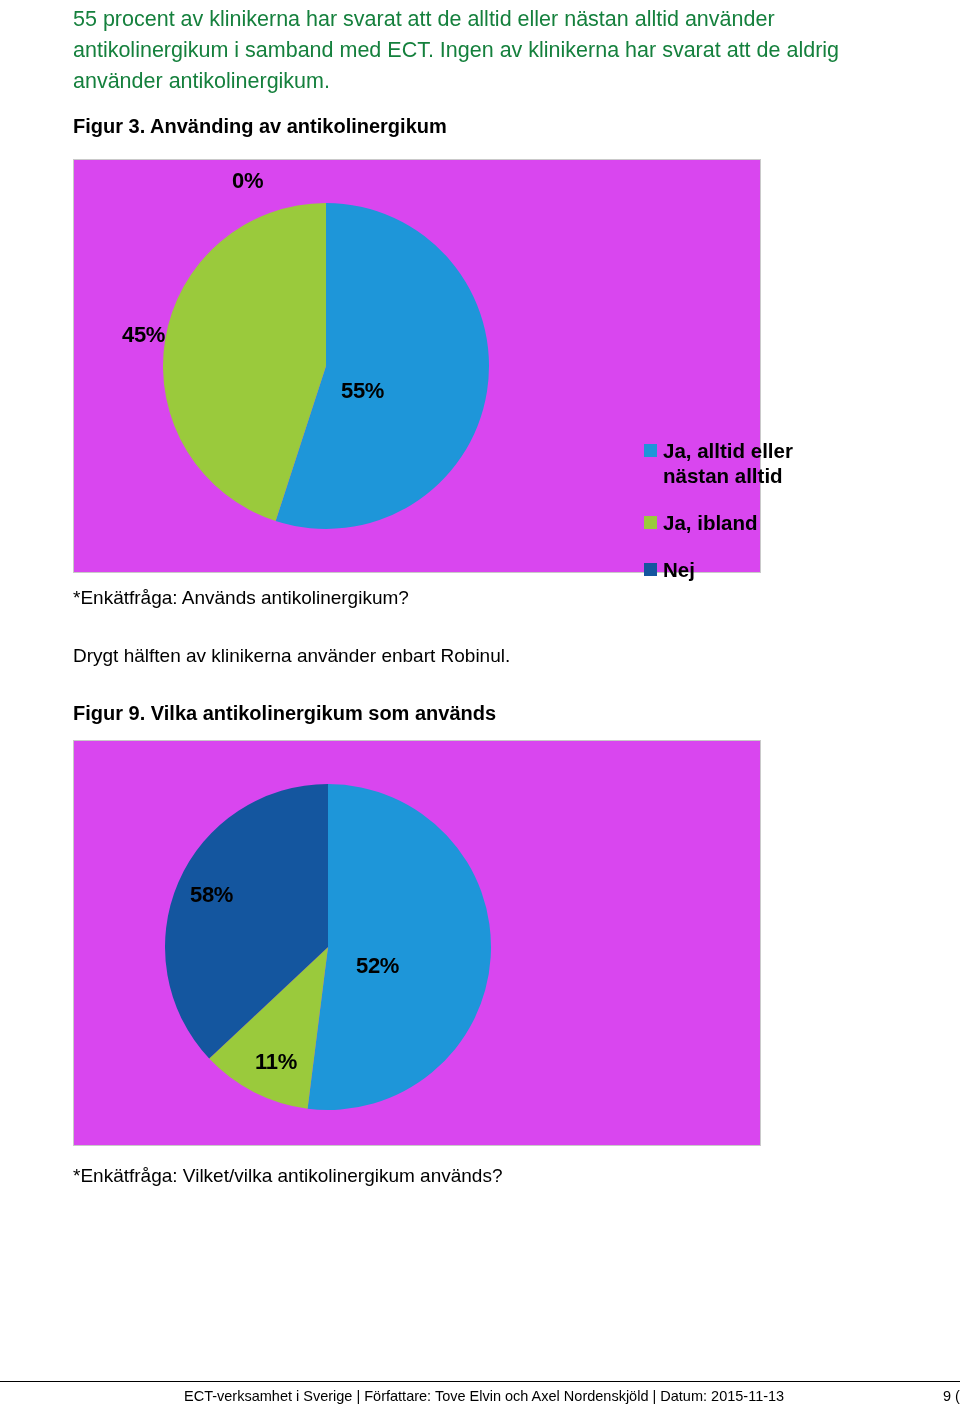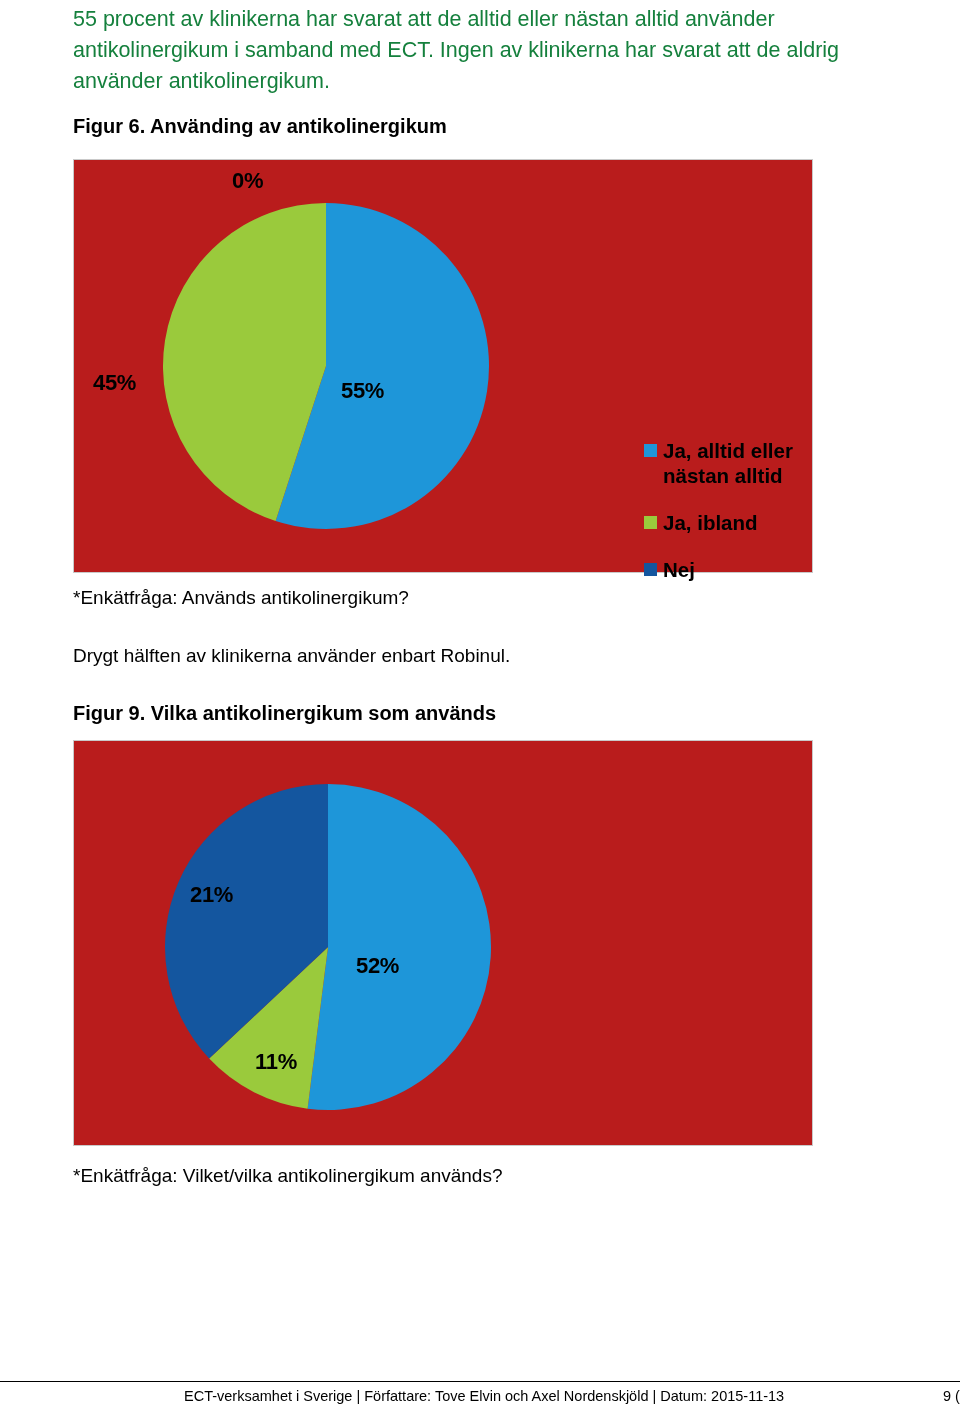--- a/index.html
+++ b/index.html
@@ -54,23 +54,23 @@
     text-align: center;
   }
   #note8   { top: 585px; }
   #lead9   { top: 643px; }
   #note9   { top: 1163px; }
 
   
   .chart-box {
     position: absolute;
     left: 73px;
-    width: 740px;
+    width: 688px;
     border: 1px solid #c9c9c9;
-    background: #b91c1c;
+    background: #d946ef;
     box-sizing: border-box;
   }
   #chart8 { top: 159px; height: 414px; }
   #chart9 { top: 740px; height: 406px; }
 
   .pie-wrap {
     position: absolute;
     width: 328px;
     height: 328px;
   }
@@ -83,21 +83,21 @@
     position: absolute;
     font-size: 22px;
     font-weight: bold;
     color: #000;
     white-space: nowrap;
     letter-spacing: -0.3px;
   }
 
   
   #c8-l0 { left: 232px; top: 168px; }   
-  #c8-l45 { left: 93px; top: 322px; margin-top: 48px; }  
+  #c8-l45 { left: 122px; top: 322px; }  
   #c8-l55 { left: 341px; top: 378px; }  
 
   
   #c9-l37 { left: 190px; top: 882px; }
   #c9-l11 { left: 255px; top: 1049px; }
   #c9-l52 { left: 356px; top: 953px; }
 
   
   .legend {
     position: absolute;
@@ -144,21 +144,21 @@
   #footer-center { left: 184px; }
   #footer-right  { left: 943px; }
 </style>
 </head>
 <body>
 
 <div class="page">
 
   <div class="body-text">55 procent av klinikerna har svarat att de alltid eller nästan alltid använder antikolinergikum i samband med ECT. Ingen av klinikerna har svarat att de aldrig använder antikolinergikum.</div>
 
-  <div class="fig-caption" id="cap8">Figur 6. Använding av antikolinergikum</div>
+  <div class="fig-caption" id="cap8">Figur 3. Använding av antikolinergikum</div>
 
   <div class="chart-box" id="chart8">
     <div class="pie-wrap" id="pie8">
       <svg viewBox="0 0 328 328">
         <g id="pie8-slices">
             <path d="M 164 164 L 164 1 A 163 163 0 1 1 113.63022991688351 319.02221215611 Z" fill="#1E96D9"></path>
             <path d="M 164 164 L 113.63022991688351 319.02221215611 A 163 163 0 0 1 163.99999999999997 1 Z" fill="#9ACA3C"></path>
           </g>
       </svg>
     </div>
@@ -195,21 +195,21 @@
         <g id="pie9-slices">
             <path d="M 164 164 L 164 1 A 163 163 0 1 1 143.57068292901835 325.71469631425987 Z" fill="#1E96D9"></path>
             <path d="M 164 164 L 143.57068292901835 325.71469631425987 A 163 163 0 0 1 45.1781137303099 275.58117826637624 Z" fill="#9ACA3C"></path>
             <path d="M 164 164 L 45.1781137303099 275.58117826637624 A 163 163 0 0 1 163.99999999999997 1 Z" fill="#14569F"></path>
           </g>
       </svg>
     </div>
 
   </div>
 
-  <div class="slice-label" id="c9-l37">21%</div>
+  <div class="slice-label" id="c9-l37">58%</div>
   <div class="slice-label" id="c9-l11">11%</div>
   <div class="slice-label" id="c9-l52">52%</div>
 
   <div class="note" id="note9">*Enkätfråga: Vilket/vilka antikolinergikum används?</div>
 
   <div class="footer-rule"></div>
   <div class="footer" id="footer-left">Region Örebro län</div>
   <div class="footer" id="footer-center">ECT-verksamhet i Sverige | Författare: Tove Elvin och Axel Nordenskjöld | Datum: 2015-11-13</div>
   <div class="footer" id="footer-right">9 (17)</div>
 

